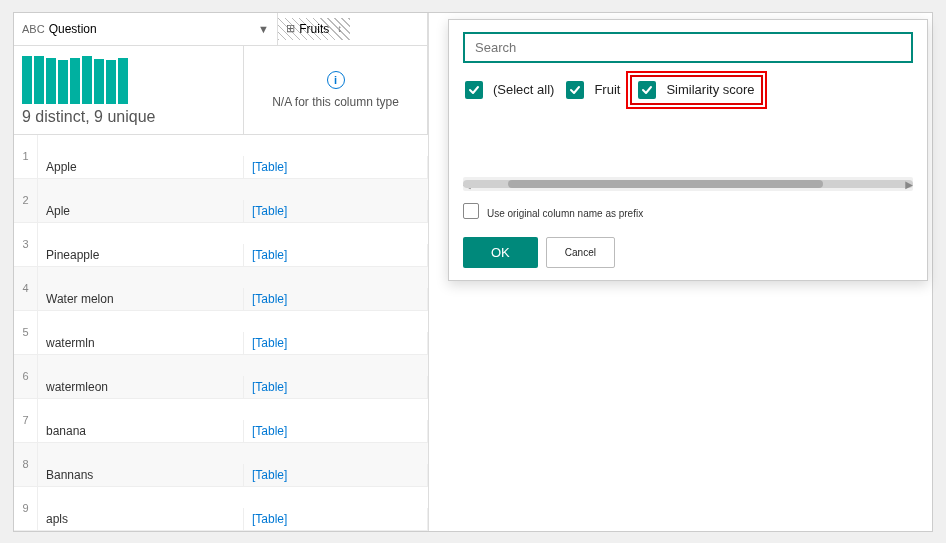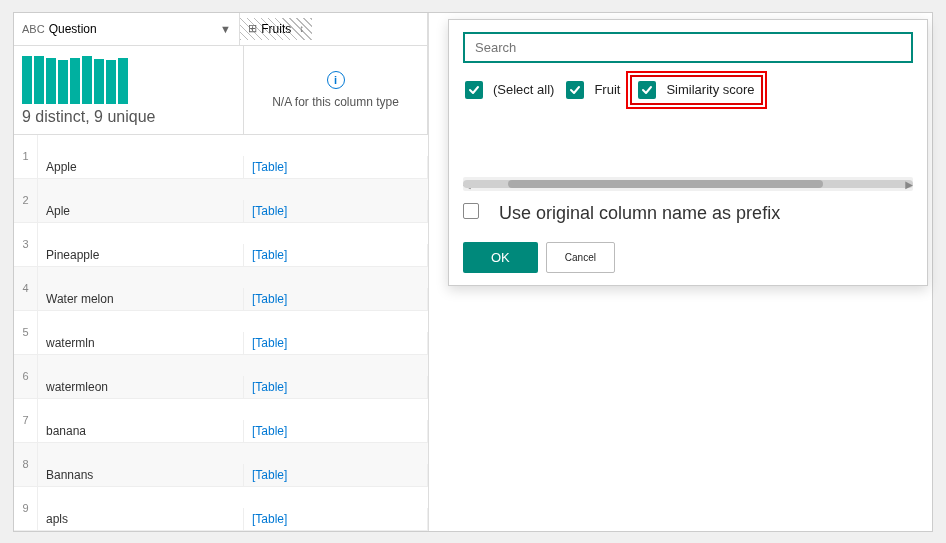--- a/index.html
+++ b/index.html
@@ -45,21 +45,21 @@
       align-items: center;
       padding: 4px 8px;
       border-right: 1px solid #ddd;
       font-size: 12px;
       font-weight: 500;
       gap: 4px;
       min-height: 32px;
     }
 
     .col-header:first-child {
-      width: 226px;
+      width: 264px;
       text-align: center;
     }
     .col-header:last-child {
       flex: 1;
     }
 
     .col-header-icon {
       color: #666;
       font-size: 11px;
     }
@@ -299,24 +299,24 @@
       font-size: 10px;
       color: #888;
       cursor: pointer;
     }
 
     .scrollbar-left-btn { left: 0; }
     .scrollbar-right-btn { right: 0; }
 
     .prefix-checkbox-row {
       display: flex;
-      align-items: flex-start;
-      gap: 20px;
+      align-items: flex-end;
+      gap: 8px;
       padding: 8px 14px;
-      font-size: 18px;
+      font-size: 10px;
       color: #333;
     }
 
     .prefix-checkbox-box {
       width: 16px;
       height: 16px;
       border: 1.5px solid #888;
       border-radius: 2px;
       flex-shrink: 0;
     }

